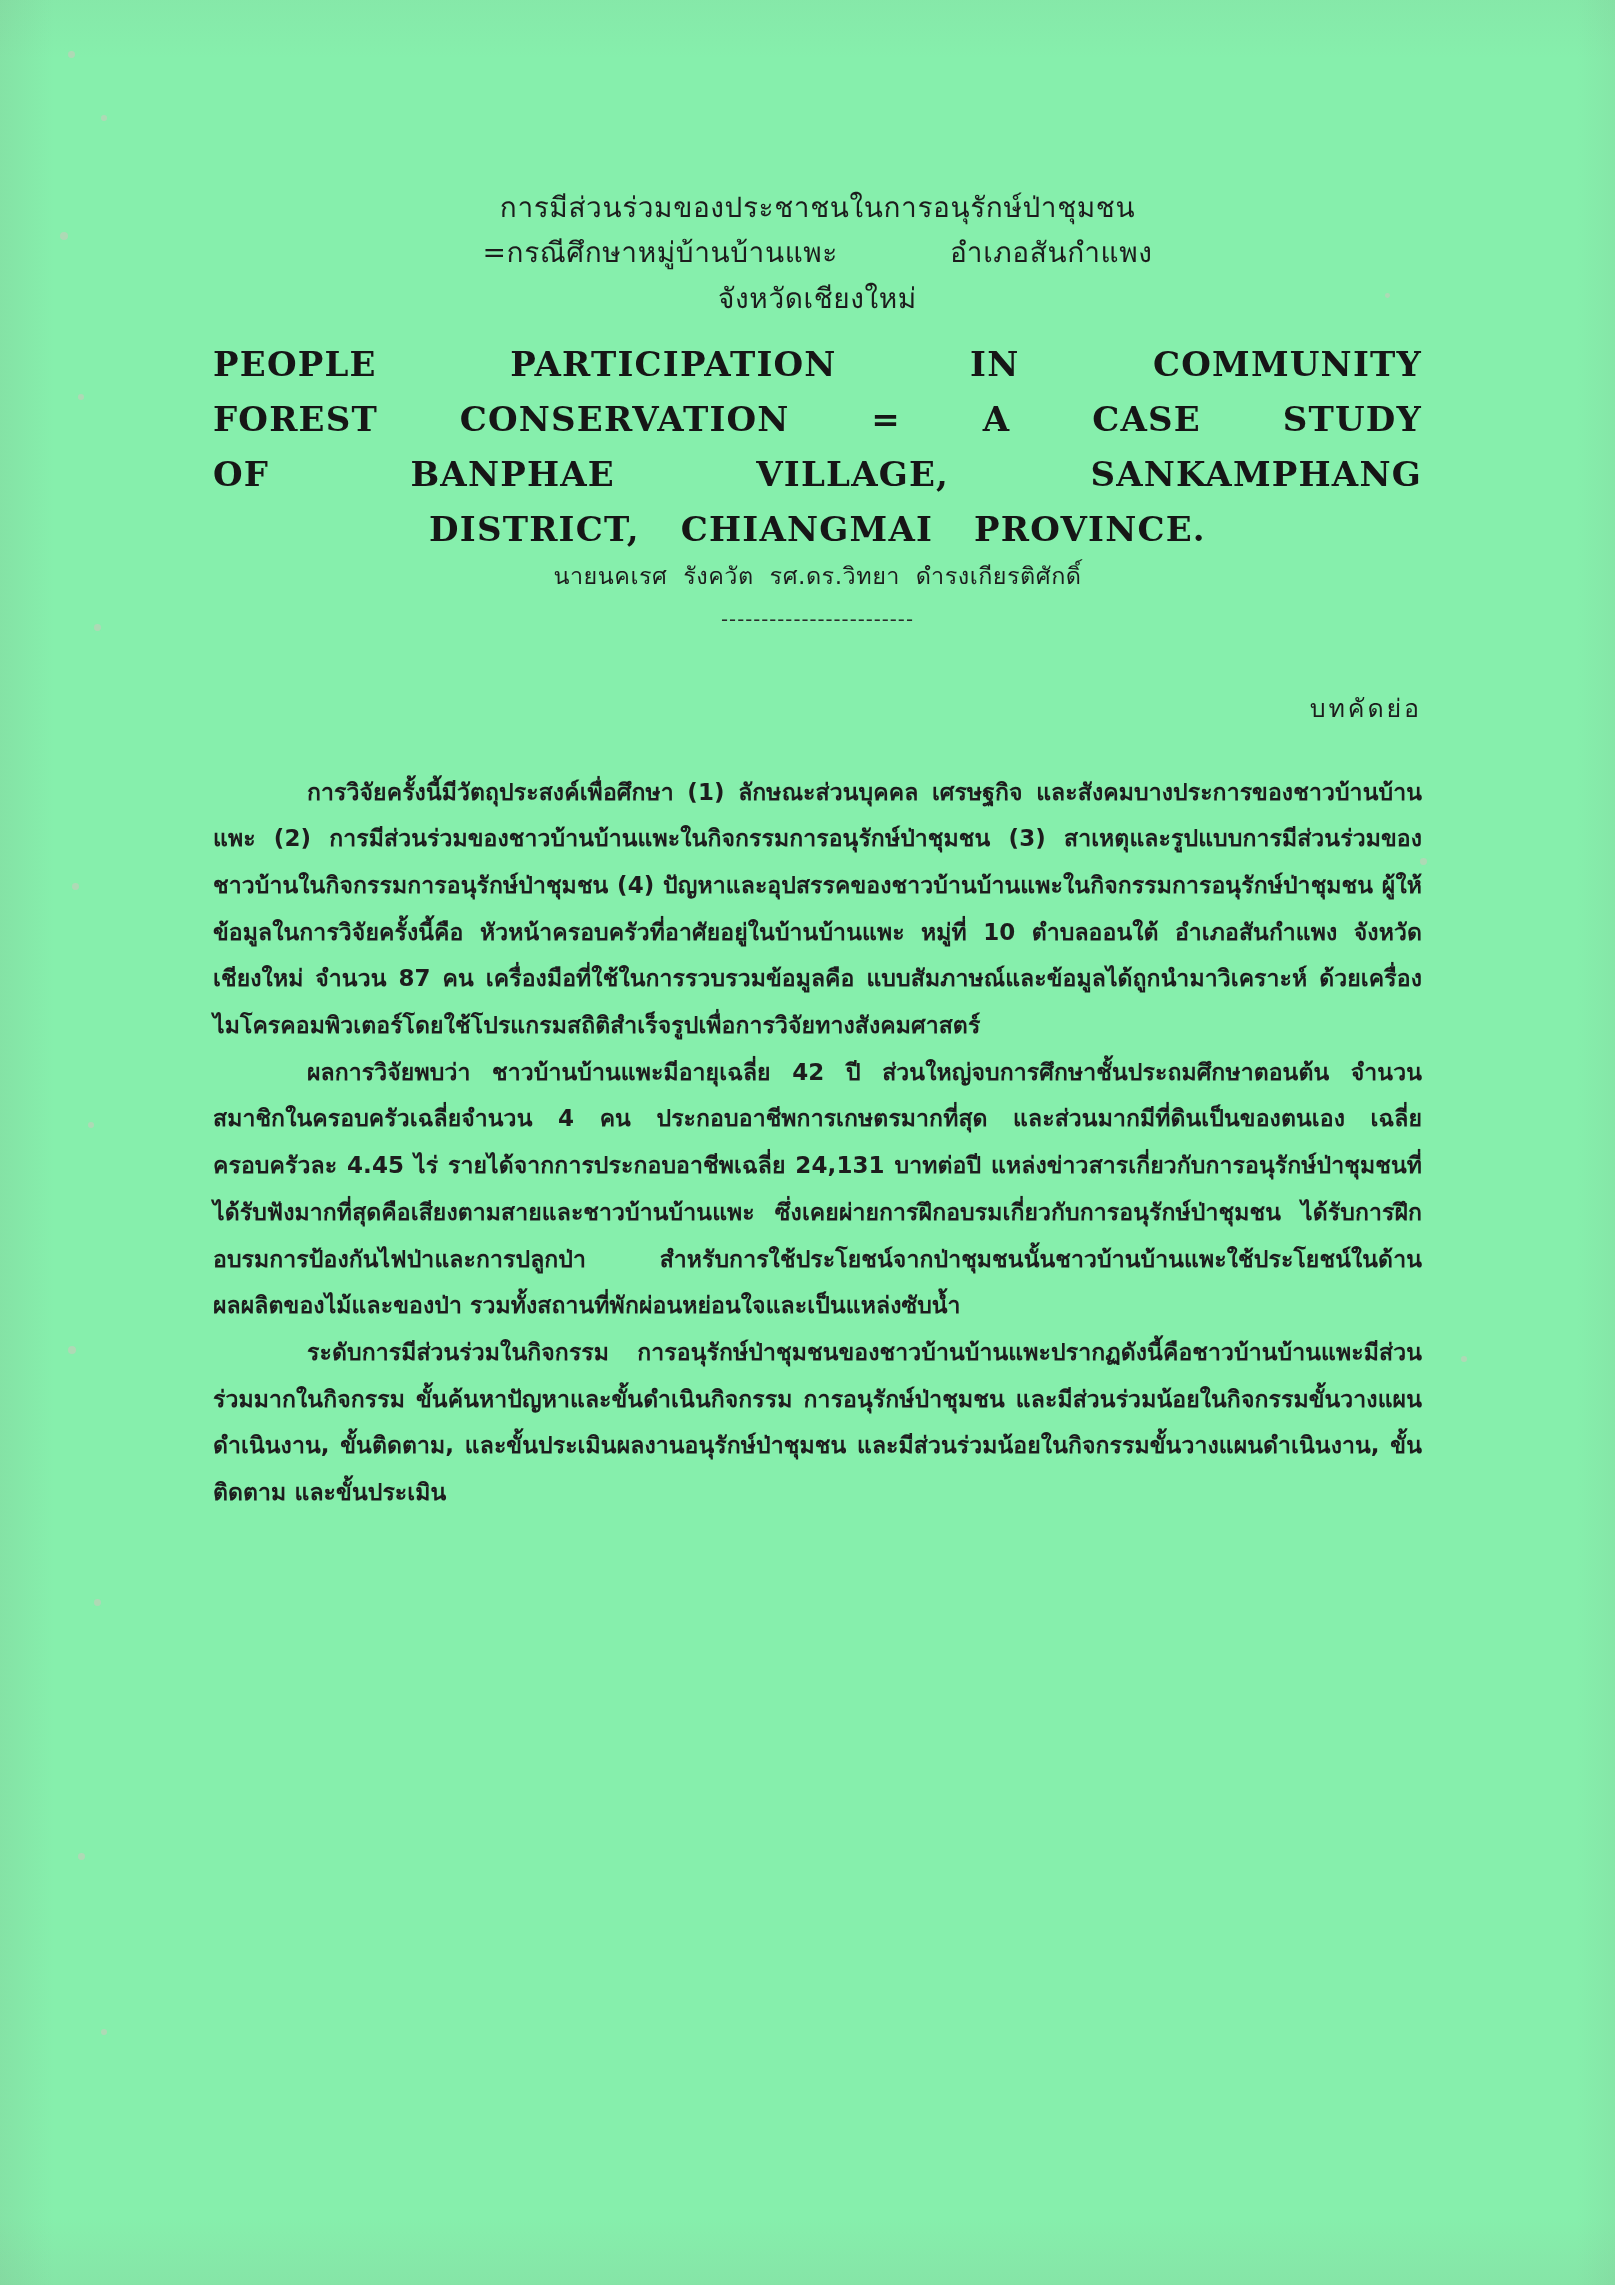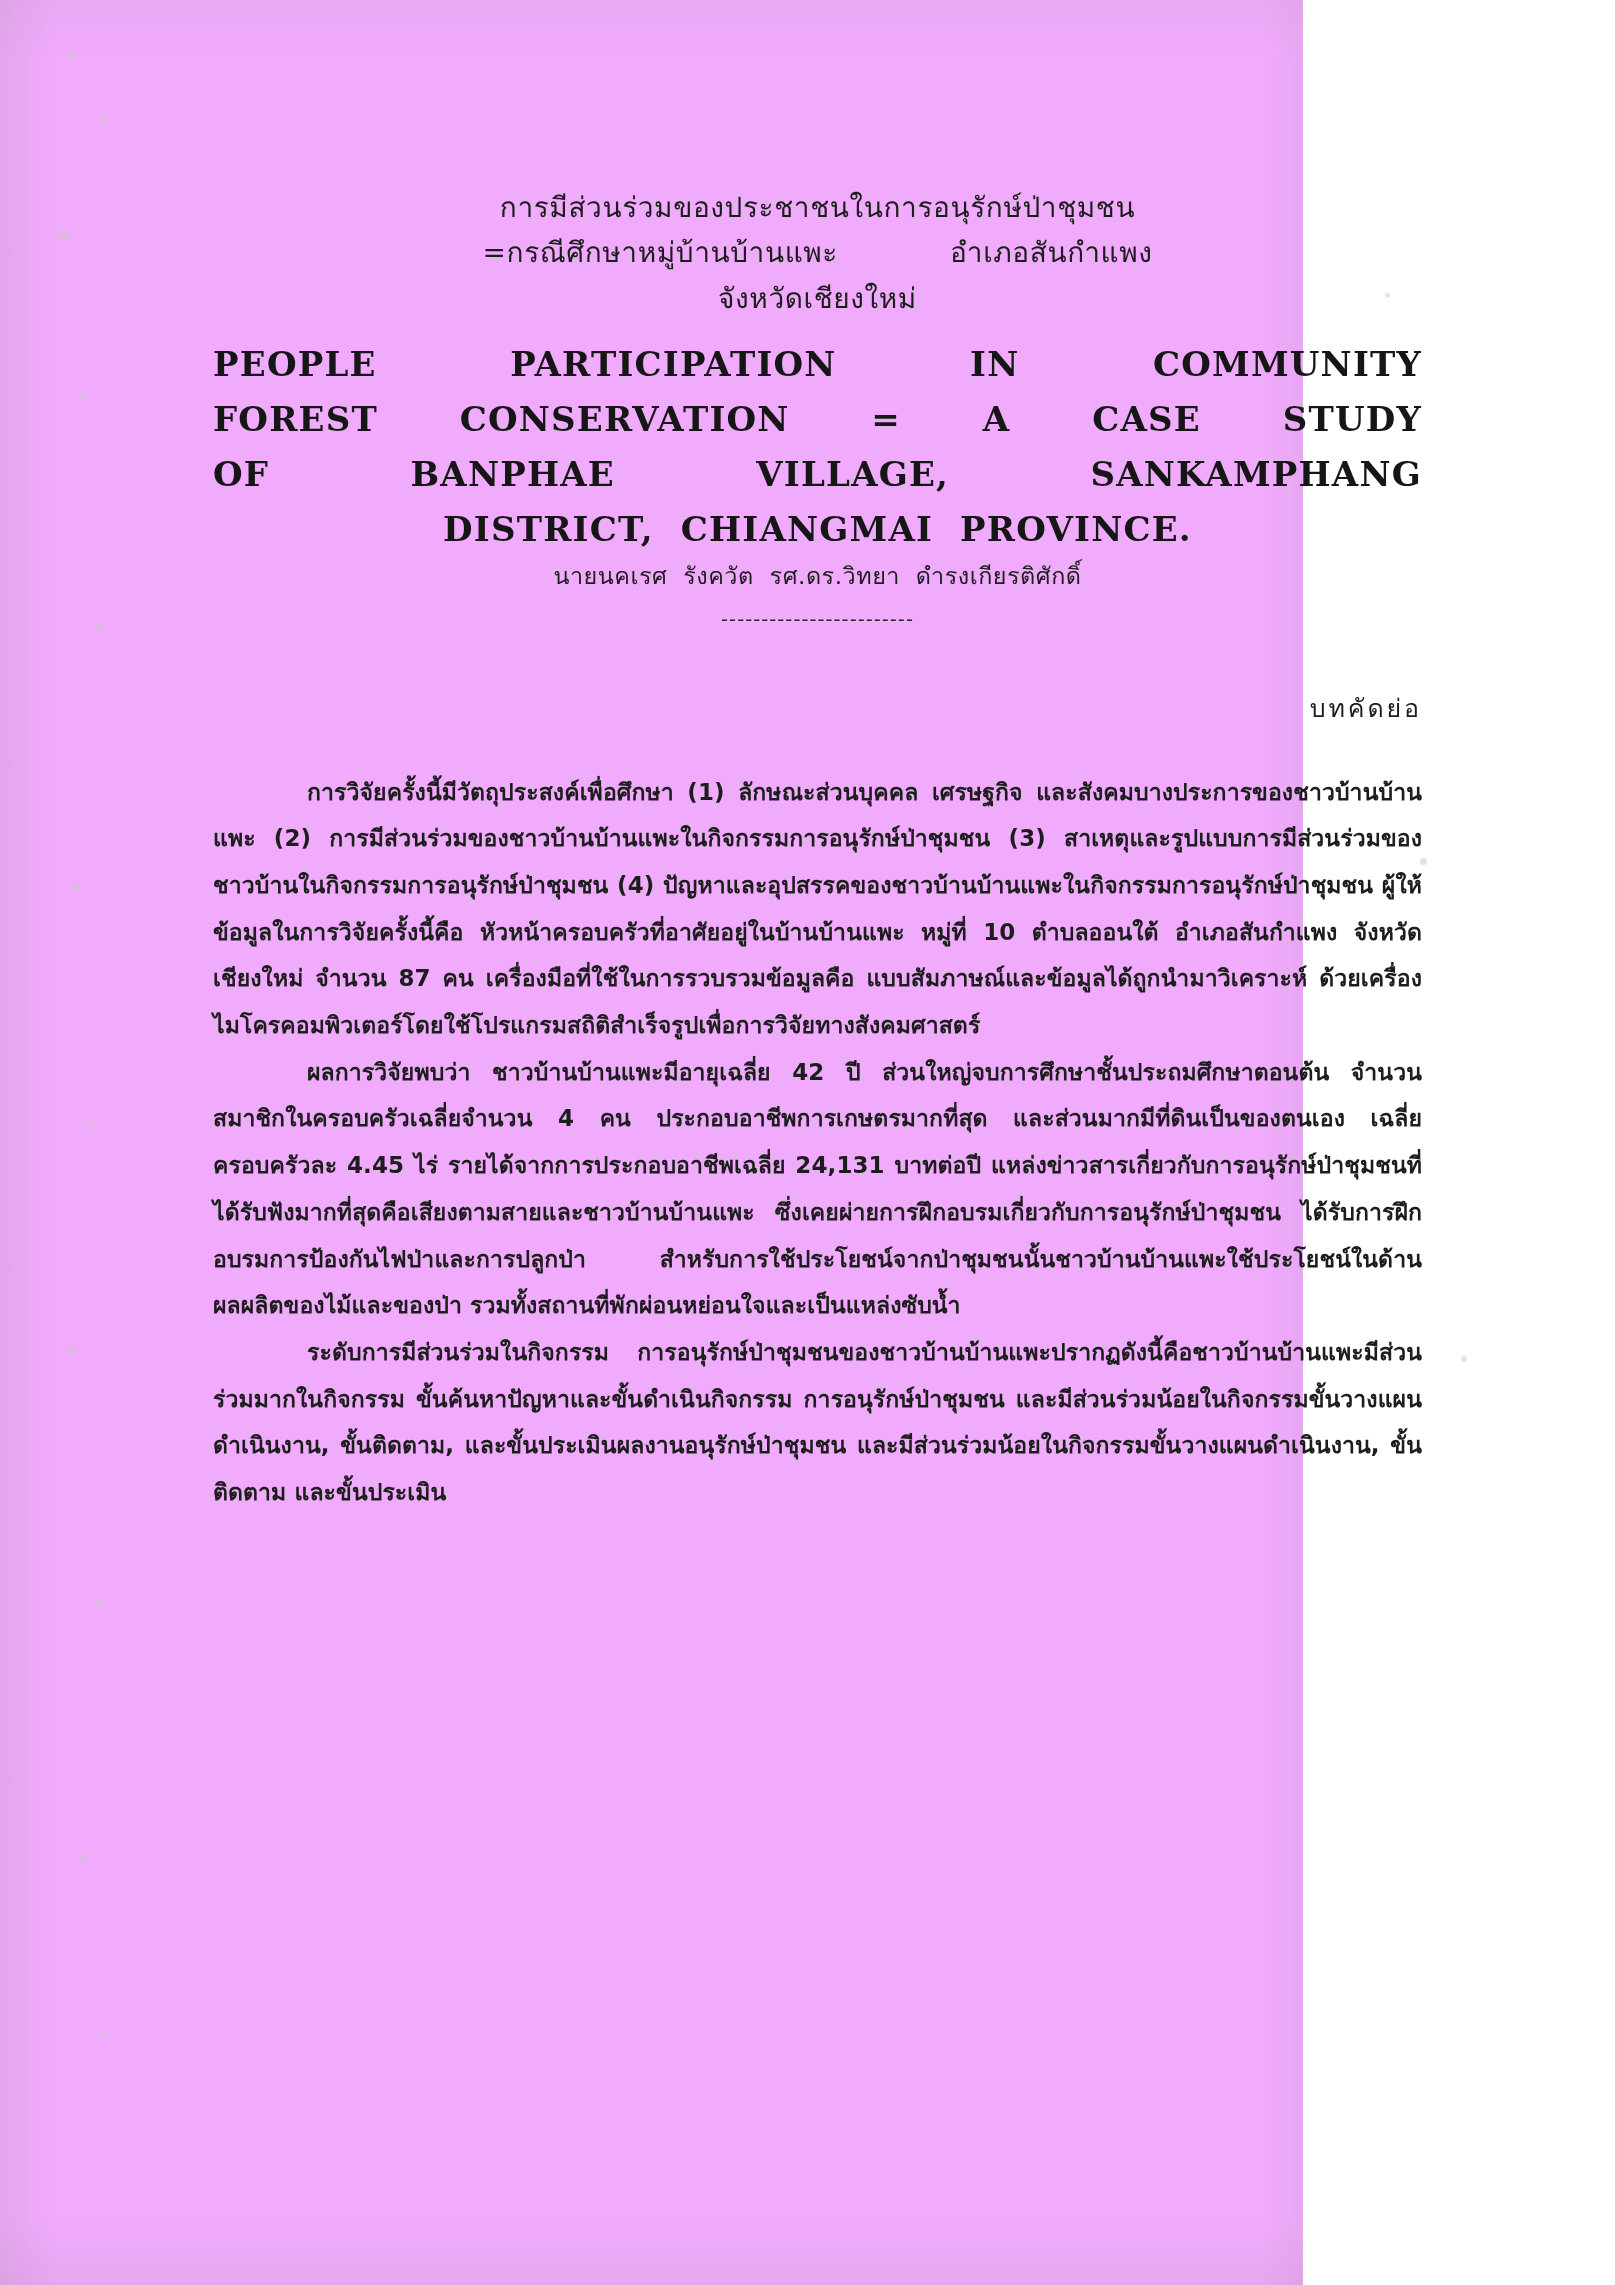--- a/index.html
+++ b/index.html
@@ -9,23 +9,23 @@
   }
   body {
     width: 1615px;
     height: 2286px;
     font-family: "DejaVu Sans", sans-serif;
     color: #1b1b1b;
     overflow: hidden;
   }
   #page {
     position: relative;
-    width: 1303px;
+    width: 1615px;
     height: 2286px;
-    background: #f0abfc;
+    background: #86efac;
     box-sizing: border-box;
   }
   
   #page::before {
     content: "";
     position: absolute;
     inset: 0;
     background:
       linear-gradient(90deg, rgba(120,115,105,0.10) 0px, rgba(255,255,255,0) 54px),
       linear-gradient(270deg, rgba(120,115,105,0.07) 0px, rgba(255,255,255,0) 39px),
@@ -74,21 +74,21 @@
   }
   .eng-line {
     display: flex;
     width: 100%;
   }
   .eng-line.jb {
     justify-content: space-between;
   }
   .eng-line.jc {
     justify-content: center;
-    gap: 27px;
+    gap: 41px;
   }
   .authors {
     text-align: center;
     font-size: 23.4px;
     letter-spacing: 0.5px;
     color: #1c1c1c;
     white-space: pre;
   }
   .rule {
     margin: 13.7px auto 0 auto;

